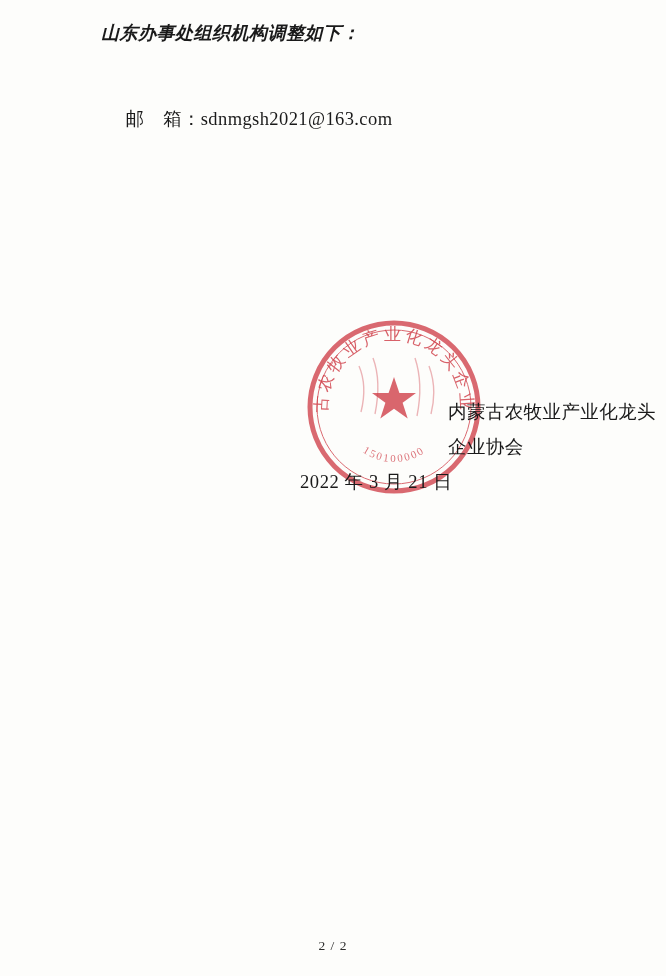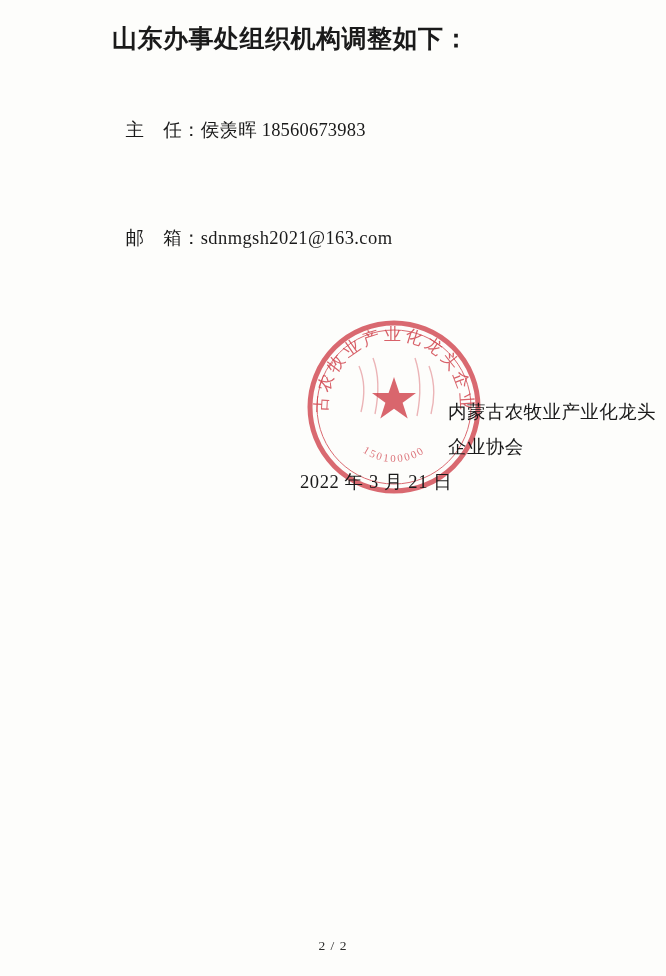--- a/index.html
+++ b/index.html
@@ -20,25 +20,26 @@
     inset: 0;
     background: #fdfdfb;
   }
   .content {
     position: absolute;
     left: 96px;
     top: 20px;
     width: 520px;
   }
   .heading {
-    font-size: 25px;
+    font-size: 18px;
     font-weight: bold;
     letter-spacing: 0.5px;
-    margin: 0 0 18px 16px;
+    margin: 0 0 18px 5px;
     line-height: 1.5;
+    font-style: italic;
   }
   .line {
     font-size: 18.5px;
     line-height: 1.95;
     white-space: pre;
     letter-spacing: 0.3px;
   }
   .label {
     display: inline-block;
     letter-spacing: 0.3px;
@@ -97,23 +98,20 @@
 </style>
 </head>
 <body>
 
 <div class="page">
 
   <div class="content">
 
     <div class="heading">山东办事处组织机构调整如下：</div>
 
-    <div class="line">
-      <span class="label">主　任：</span><span class="val">侯羡晖 18560673983</span>
-    </div>
 
 
 
 
     <div class="line">
       <span class="label">邮　箱：</span><span class="val latin">sdnmgsh2021@163.com</span>
     </div>
 
   </div>
 

